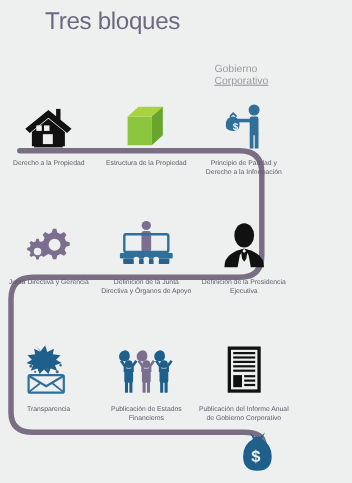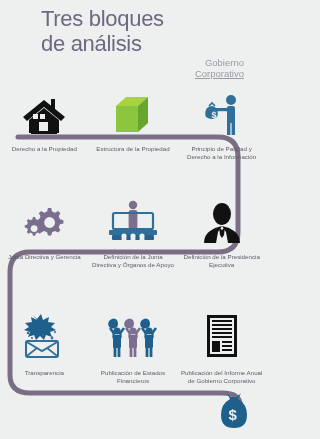--- a/index.html
+++ b/index.html
@@ -19,21 +19,21 @@
     text-align:left;
     font-size:22px;line-height:25px;
     font-weight:400;
     color:#6e6880;
     letter-spacing:-0.3px;
     margin-left:41px;
   }
   .title .l2{display:block;}
   .subtitle{
     position:absolute;right:22px;top:57px;
-    text-align:right;
+    text-align:left;
     font-size:9.5px;line-height:11px;
     color:#9b99a4;
   }
   .subtitle .l2{display:block;text-decoration:underline;}
 
   
   .path-svg{position:absolute;left:0;top:0;width:266px;height:439px;}
 
   
   .row{position:absolute;left:0;width:266px;}
@@ -57,21 +57,20 @@
 
   .moneybag-foot{position:absolute;right:12px;bottom:6px;width:40px;height:44px;}
 </style>
 </head>
 <body>
 
 <div class="canvas">
 
   <div class="title">
     <span>Tres bloques</span>
-    <span class="l2">de análisis</span>
   </div>
 
   <div class="subtitle">
     <span>Gobierno</span>
     <span class="l2">Corporativo</span>
   </div>
 
   <svg class="path-svg" viewBox="0 0 266 439">
     <path d="M 18,137 L 218,137 Q 238,137 238,157 L 238,232 Q 238,252 218,252 L 30,252 Q 10,252 10,272 L 10,375 Q 10,393 30,393 L 222,393 Q 240,393 240,405 L 240,410" fill="none" stroke="#7a6e85" stroke-width="5" stroke-linecap="round"></path>
   </svg>

